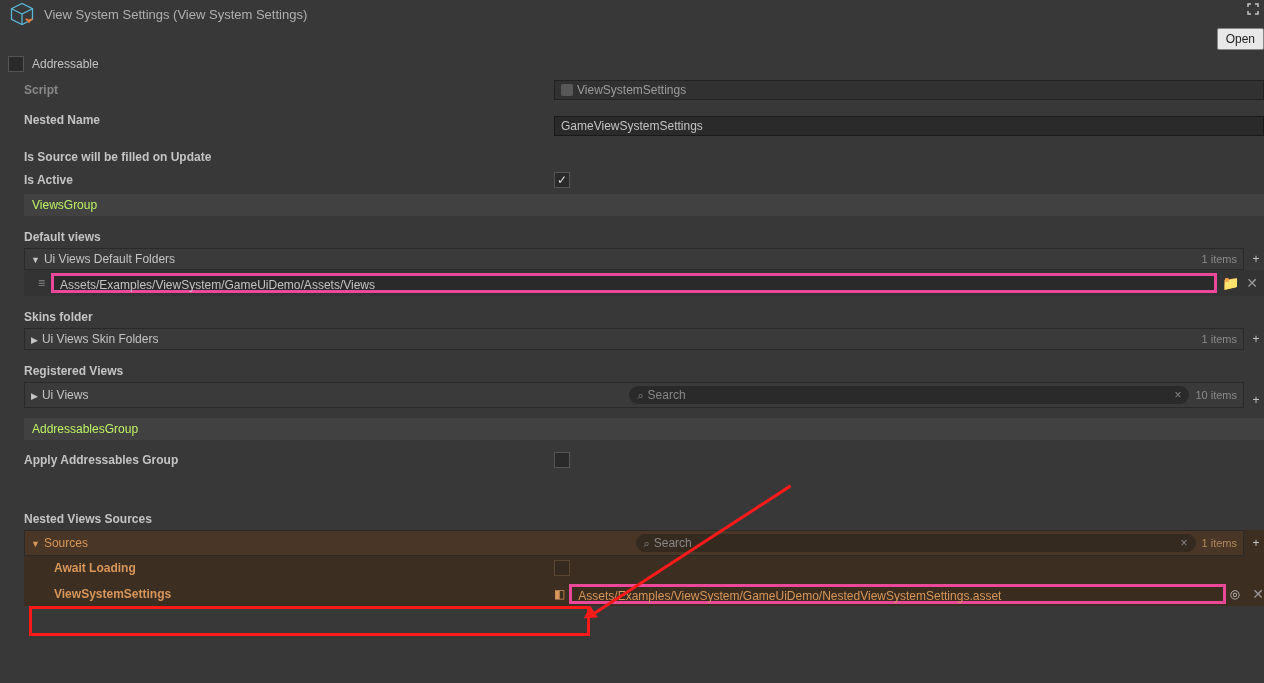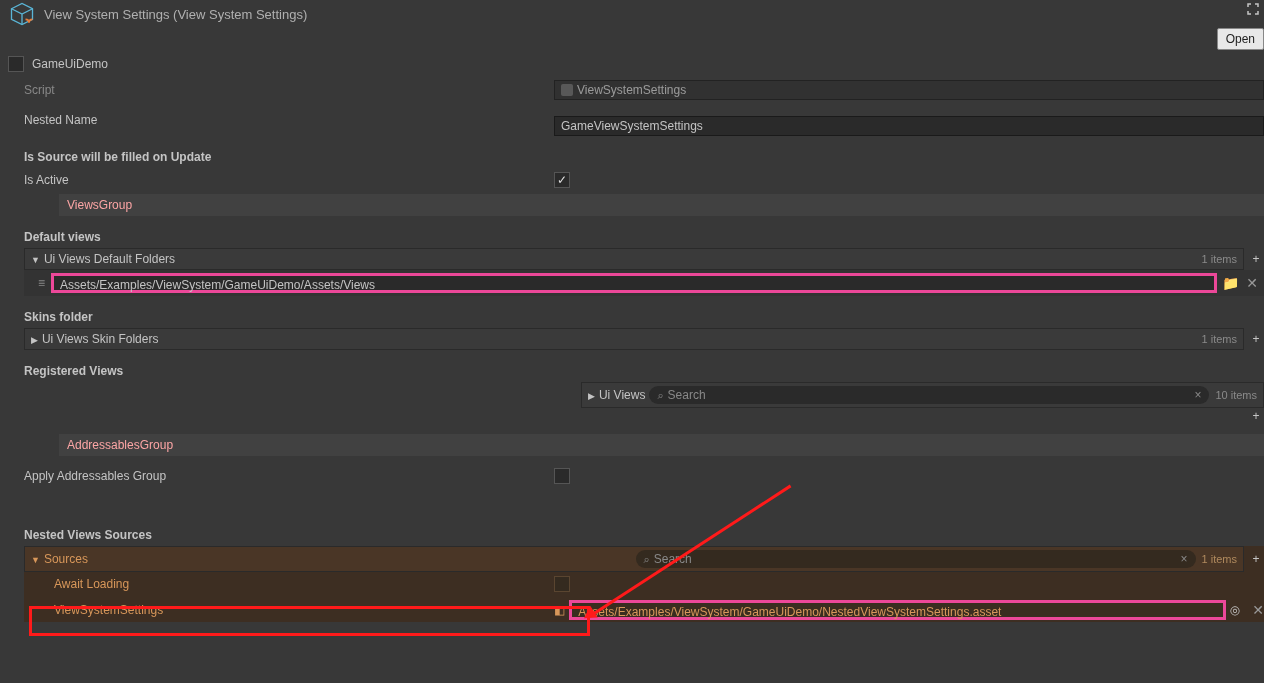--- a/index.html
+++ b/index.html
@@ -75,20 +75,21 @@
 .field-row {
   display: flex;
   align-items: center;
   min-height: 24px;
   margin-bottom: 2px;
 }
 .field-label {
   flex: 0 0 530px;
   color: #c4c4c4;
   padding-left: 0;
+  font-weight: bold;
 }
 .field-value {
   flex: 1;
   display: flex;
   align-items: center;
 }
 .object-field {
   background: #2f2f2f;
   border: 1px solid #1a1a1a;
   padding: 2px 6px;
@@ -110,22 +111,21 @@
 }
 .section-title {
   font-weight: bold;
   margin: 14px 0 4px 0;
   color: #c4c4c4;
 }
 .group-header {
   background: #414141;
   padding: 4px 8px;
   margin-bottom: 6px;
-  color: #fca5a5;
-  margin-left: 35px;
+  color: #bef264;
 }
 .list-header {
   background: #3a3a3a;
   padding: 3px 6px;
   display: flex;
   align-items: center;
   gap: 4px;
   border: 1px solid #2a2a2a;
 }
 .list-header.expanded .tri::before { content: "▼"; font-size: 9px; }
@@ -243,21 +243,21 @@
       </svg>
   </span>
 </div>
 
 <div class="open-row">
   <button class="open-btn">Open</button>
 </div>
 
 <div class="addressable-row">
   <span class="checkbox"></span>
-  <span>GameUiDemo</span>
+  <span>Addressable</span>
 </div>
 
 <div class="content">
 
   <div class="field-row">
     <span class="field-label" style="color:#888">Script</span>
     <div class="field-value">
       <div class="object-field" style="opacity:0.7">
         <span class="script-icon"></span>
         <span>ViewSystemSettings</span>
@@ -303,21 +303,21 @@
   <div style="display:flex;align-items:center;">
     <div class="list-header" style="flex:1">
       <span class="tri"></span>
       <span>Ui Views Skin Folders</span>
       <span class="items-count">1 items</span>
     </div>
     <span class="add-btn">+</span>
   </div>
 
   <div class="section-title">Registered Views</div>
-  <div style="display:flex;align-items:flex-end;flex-direction:column;">
+  <div style="display:flex;align-items:flex-end;">
     <div class="list-header" style="flex:1">
       <span class="tri"></span>
       <span>Ui Views</span>
       <div style="margin-left:auto;display:flex;align-items:center;gap:6px;">
         <div class="search-box" style="width:560px">
           <span class="search-icon">⌕</span>
           <span style="flex:1">Search</span>
           <span class="search-clear">×</span>
         </div>
         <span class="items-count">10 items</span>

